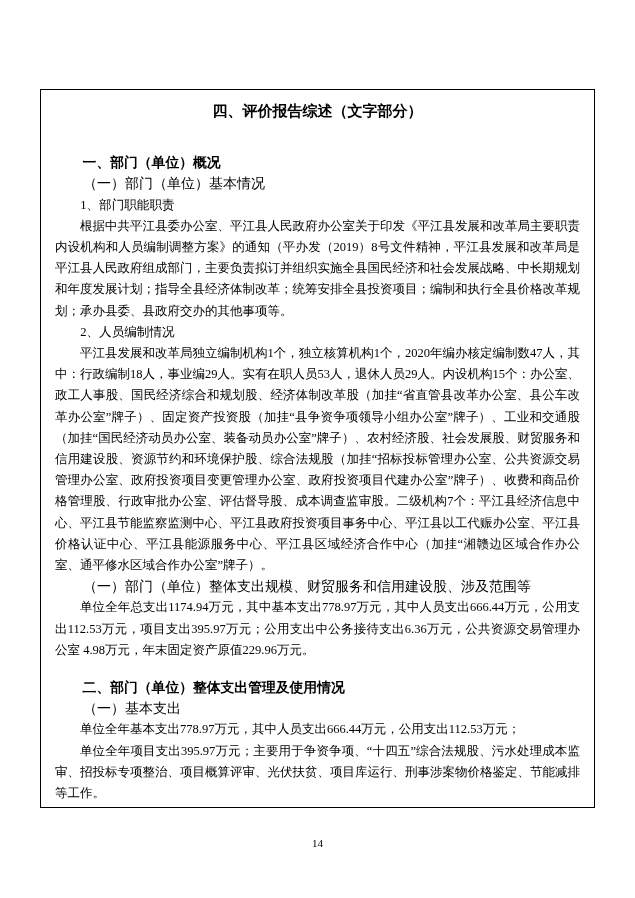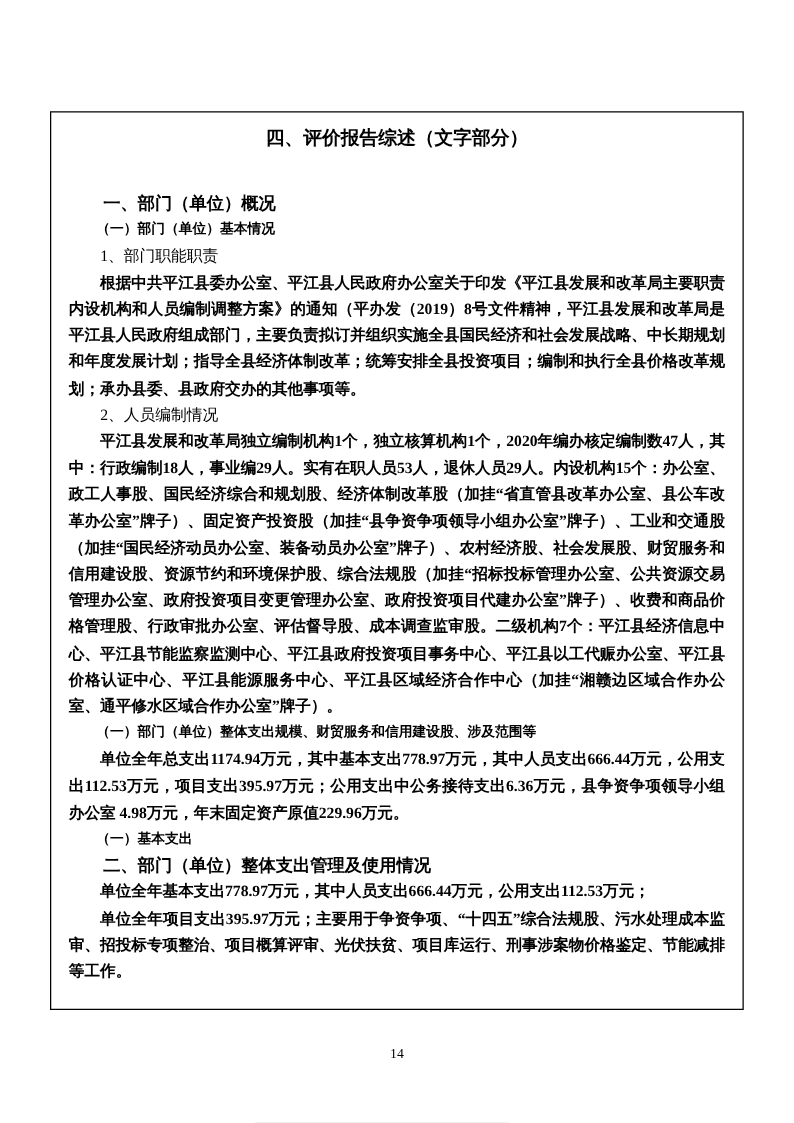--- a/index.html
+++ b/index.html
@@ -32,29 +32,29 @@
     text-align: center;
     font-weight: bold;
     font-size: 15px;
     line-height: 21.2px;
     margin: 2px 0 30px 0;
   }
   .blk {
     line-height: 21.2px;
     text-indent: 2em;
     margin: 0;
-    font-weight: bold;
   }
   .h1 {
     font-weight: bold;
     font-size: 13.8px;
+    margin-top: 16px;
   }
   .h2 {
-    font-weight: bold;
-    font-size: 11px;
+    font-weight: normal;
+    font-size: 14px;
   }
   .h3 {
     font-weight: normal;
     font-size: 12.6px;
   }
   .p {
     font-size: 12.5px;
     text-align: justify;
     text-justify: inter-ideograph;
   }
@@ -83,25 +83,25 @@
     <div class="blk h3">1、部门职能职责</div>
 
     <div class="blk p">根据中共平江县委办公室、平江县人民政府办公室关于印发《平江县发展和改革局主要职责内设机构和人员编制调整方案》的通知（平办发（2019）8号文件精神，平江县发展和改革局是平江县人民政府组成部门，主要负责拟订并组织实施全县国民经济和社会发展战略、中长期规划和年度发展计划；指导全县经济体制改革；统筹安排全县投资项目；编制和执行全县价格改革规划；承办县委、县政府交办的其他事项等。</div>
 
     <div class="blk h3">2、人员编制情况</div>
 
     <div class="blk p">平江县发展和改革局独立编制机构1个，独立核算机构1个，2020年编办核定编制数47人，其中：行政编制18人，事业编29人。实有在职人员53人，退休人员29人。内设机构15个：办公室、政工人事股、国民经济综合和规划股、经济体制改革股（加挂“省直管县改革办公室、县公车改革办公室”牌子）、固定资产投资股（加挂“县争资争项领导小组办公室”牌子）、工业和交通股（加挂“国民经济动员办公室、装备动员办公室”牌子）、农村经济股、社会发展股、财贸服务和信用建设股、资源节约和环境保护股、综合法规股（加挂“招标投标管理办公室、公共资源交易管理办公室、政府投资项目变更管理办公室、政府投资项目代建办公室”牌子）、收费和商品价格管理股、行政审批办公室、评估督导股、成本调查监审股。二级机构7个：平江县经济信息中心、平江县节能监察监测中心、平江县政府投资项目事务中心、平江县以工代赈办公室、平江县价格认证中心、平江县能源服务中心、平江县区域经济合作中心（加挂“湘赣边区域合作办公室、通平修水区域合作办公室”牌子）。</div>
 
     <div class="blk h2">（一）部门（单位）整体支出规模、财贸服务和信用建设股、涉及范围等</div>
 
-    <div class="blk p">单位全年总支出1174.94万元，其中基本支出778.97万元，其中人员支出666.44万元，公用支出112.53万元，项目支出395.97万元；公用支出中公务接待支出6.36万元，县争资争项领导小组办公室 4.98万元，年末固定资产原值229.96万元。</div>
+    <div class="blk p">单位全年总支出1174.94万元，其中基本支出778.97万元，其中人员支出666.44万元，公用支出112.53万元，项目支出395.97万元；公用支出中公务接待支出6.36万元，公共资源交易管理办公室 4.98万元，年末固定资产原值229.96万元。</div>
+
+    <div class="blk h1">二、部门（单位）整体支出管理及使用情况</div>
 
     <div class="blk h2">（一）基本支出</div>
-
-    <div class="blk h1">二、部门（单位）整体支出管理及使用情况</div>
 
     <div class="blk p">单位全年基本支出778.97万元，其中人员支出666.44万元，公用支出112.53万元；</div>
 
 
     <div class="blk p">单位全年项目支出395.97万元；主要用于争资争项、“十四五”综合法规股、污水处理成本监审、招投标专项整治、项目概算评审、光伏扶贫、项目库运行、刑事涉案物价格鉴定、节能减排等工作。</div>
 
   </div>
 
   <div class="page-number">14</div>
 </div>

